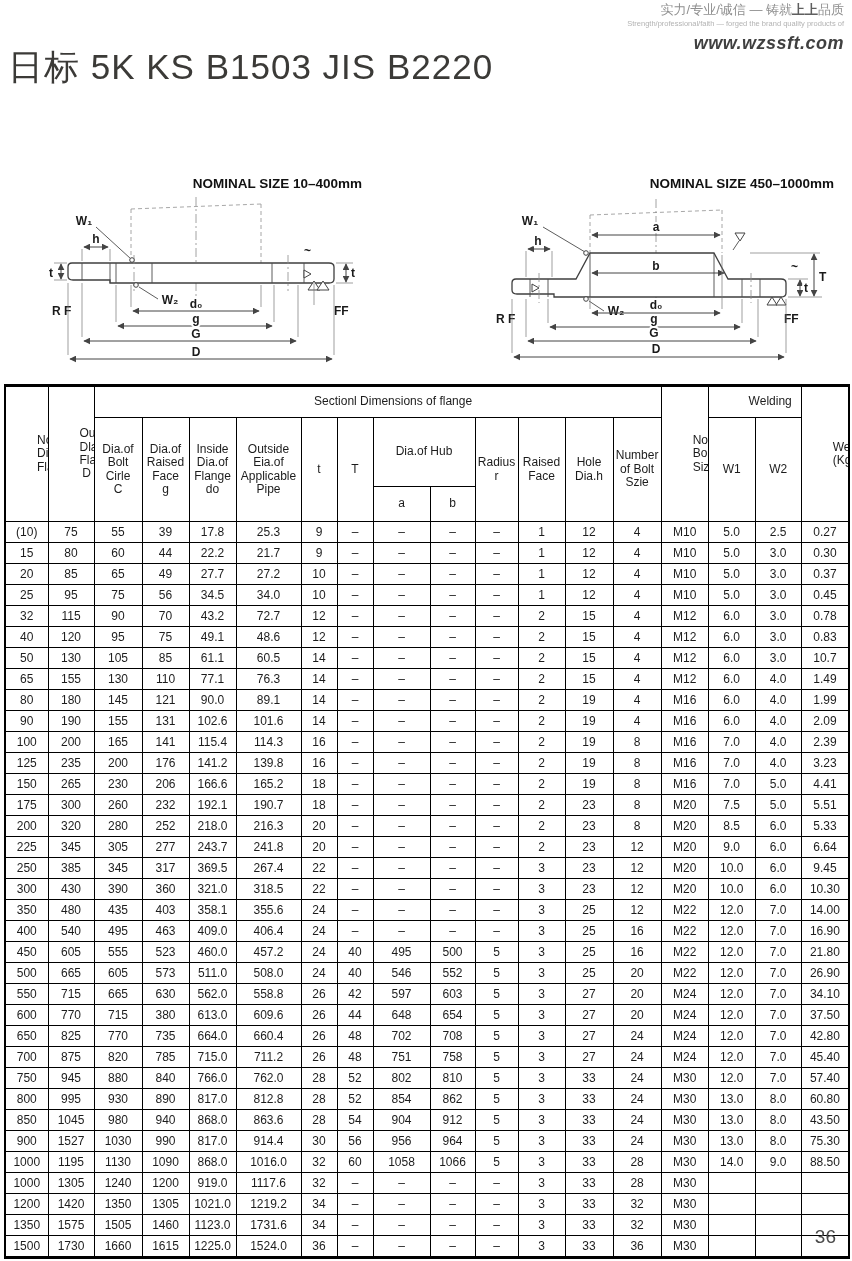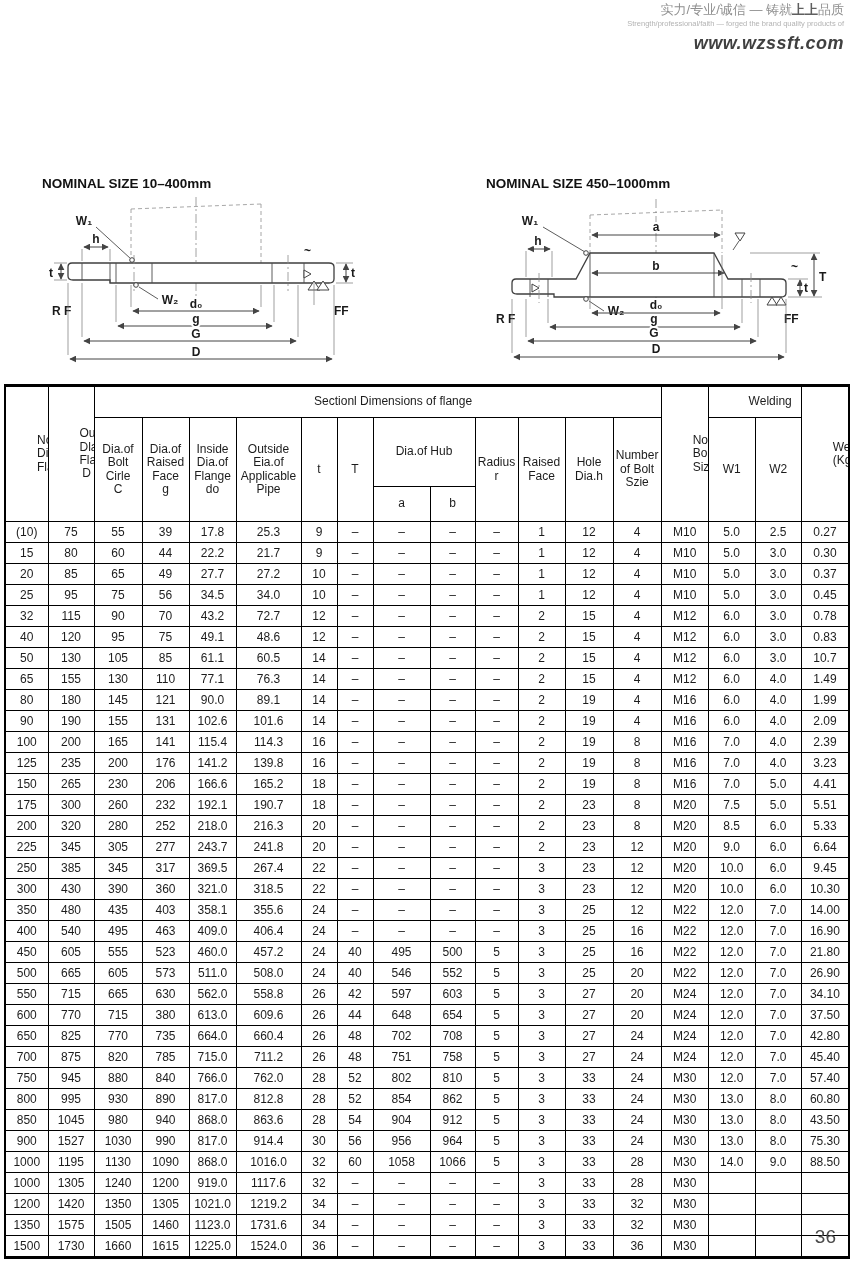--- a/index.html
+++ b/index.html
@@ -10,21 +10,21 @@
   .slogan-cn{font-size:13px;color:#8f8f8f;}
   .slogan-cn b{color:#5f5f5f;}
   .slogan-en{font-size:7.5px;color:#b3b3b3;margin-top:1px;text-align:right;}
   .website{font-size:18px;font-style:italic;color:#404040;margin-top:3px;font-weight:bold;letter-spacing:.5px;}
   
   .title{position:absolute;left:8px;top:44px;font-size:35px;color:#3b3a37;letter-spacing:1px;}
   
   .diag{position:absolute;top:176px;}
   .diag-left{left:42px;width:320px;}
   .diag-right{left:486px;width:348px;}
-  .dtitle{font-size:13.5px;font-weight:bold;color:#111;text-align:left;margin:0 0 2px 0;}
+  .dtitle{font-size:13.5px;font-weight:bold;color:#111;text-align:right;margin:0 0 2px 0;}
   svg{display:block;margin:0 auto;}
   .dim{stroke:#444;stroke-width:1;fill:none;}
   .ext{stroke:#777;stroke-width:.7;fill:none;}
   .sld{stroke:#3f3f3f;stroke-width:1.3;fill:#fff;}
   .thin{stroke:#4a4a4a;stroke-width:.9;fill:none;}
   .dsh{stroke:#909090;stroke-width:.8;fill:none;stroke-dasharray:4 3;}
   .cl{stroke:#8a8a8a;stroke-width:.8;fill:none;stroke-dasharray:9 3 2 3;}
   .lb{font-family:"Liberation Sans",sans-serif;font-size:12px;font-weight:bold;fill:#1a1a1a;
       paint-order:stroke;stroke:#fff;stroke-width:4px;stroke-linejoin:round;}
   .wsym{fill:#fff;stroke:#444;stroke-width:1;}
@@ -44,20 +44,21 @@
 <body>
 
 <div class="page">
 
   <div class="topbar">
     <div class="slogan-cn"><span>实力/专业/诚信 — 铸就</span><b>上上</b><span>品质</span></div>
     <div class="slogan-en">Strength/professional/faith — forged the brand quality products of</div>
     <div class="website">www.wzssft.com</div>
   </div>
 
+  <div class="title">日标 5K KS B1503 JIS B2220</div>
 
   <div class="diag diag-left">
     <div class="dtitle">NOMINAL SIZE 10–400mm</div>
     <svg width="312" height="178" viewBox="0 0 312 178">
       <defs>
         <marker id="a1" viewBox="0 0 10 10" refX="9" refY="5" markerWidth="7" markerHeight="7" orient="auto-start-reverse">
           <path d="M0,0L10,5L0,10z" fill="#444"></path>
         </marker>
       </defs>
 

